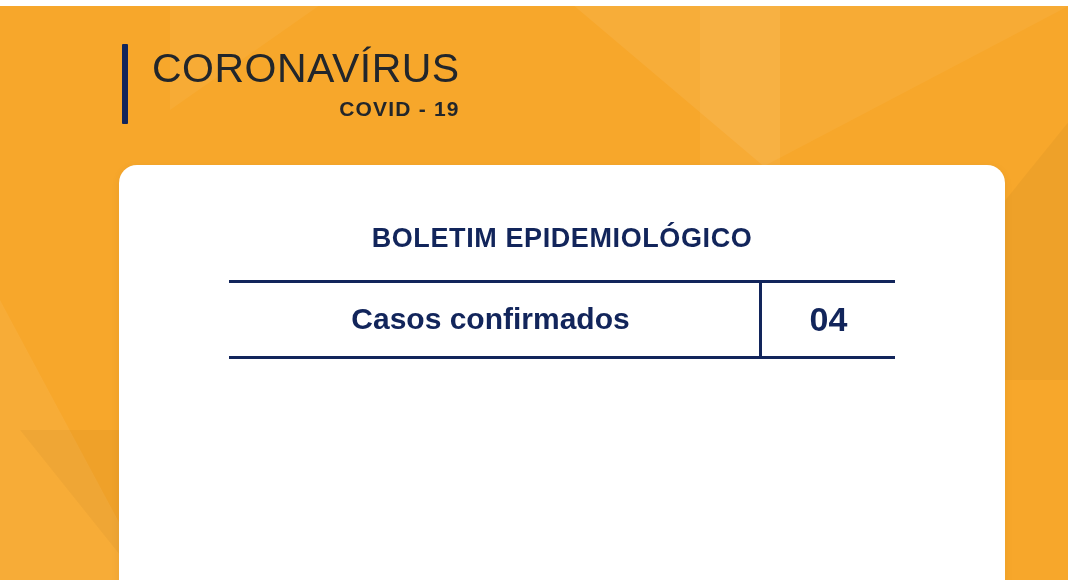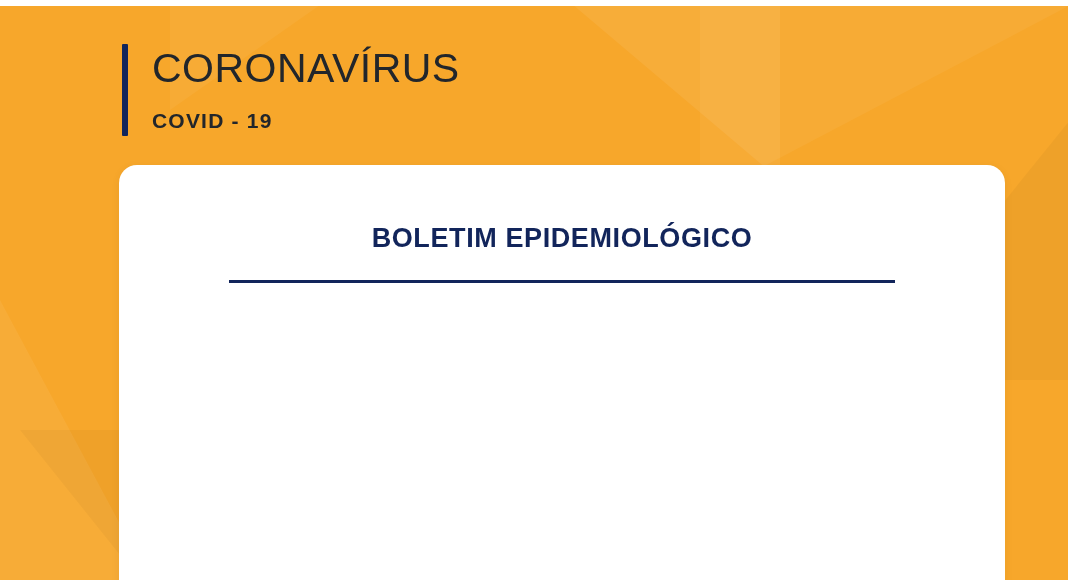--- a/index.html
+++ b/index.html
@@ -98,21 +98,22 @@
     font-weight: normal;
     color: #22262B;
     letter-spacing: 0.5px;
   }
   .title-sub {
     font-size: 21px;
     line-height: 30px;
     font-weight: bold;
     color: #22262B;
     letter-spacing: 1.2px;
-    margin-top: 14px;
+    margin-top: 2px;
+    text-align: right;
   }
 
   
   .card {
     position: absolute;
     top: 165px;
     left: 119px;
     width: 886px;
     height: 430px;
     background: #FFFFFF;
@@ -189,17 +190,21 @@
       <div class="title-sub">COVID - 19</div>
     </div>
   </div>
 
   <div class="card">
     <div class="card-title">BOLETIM EPIDEMIOLÓGICO</div>
     <div class="title-divider"></div>
 
     <table class="stats">
       <tbody>
+        <tr>
+          <td class="stat-label">Casos confirmados</td>
+          <td class="stat-value">04</td>
+        </tr>
       </tbody>
     </table>
   </div>
 
 </div>
 
 </body></html>

